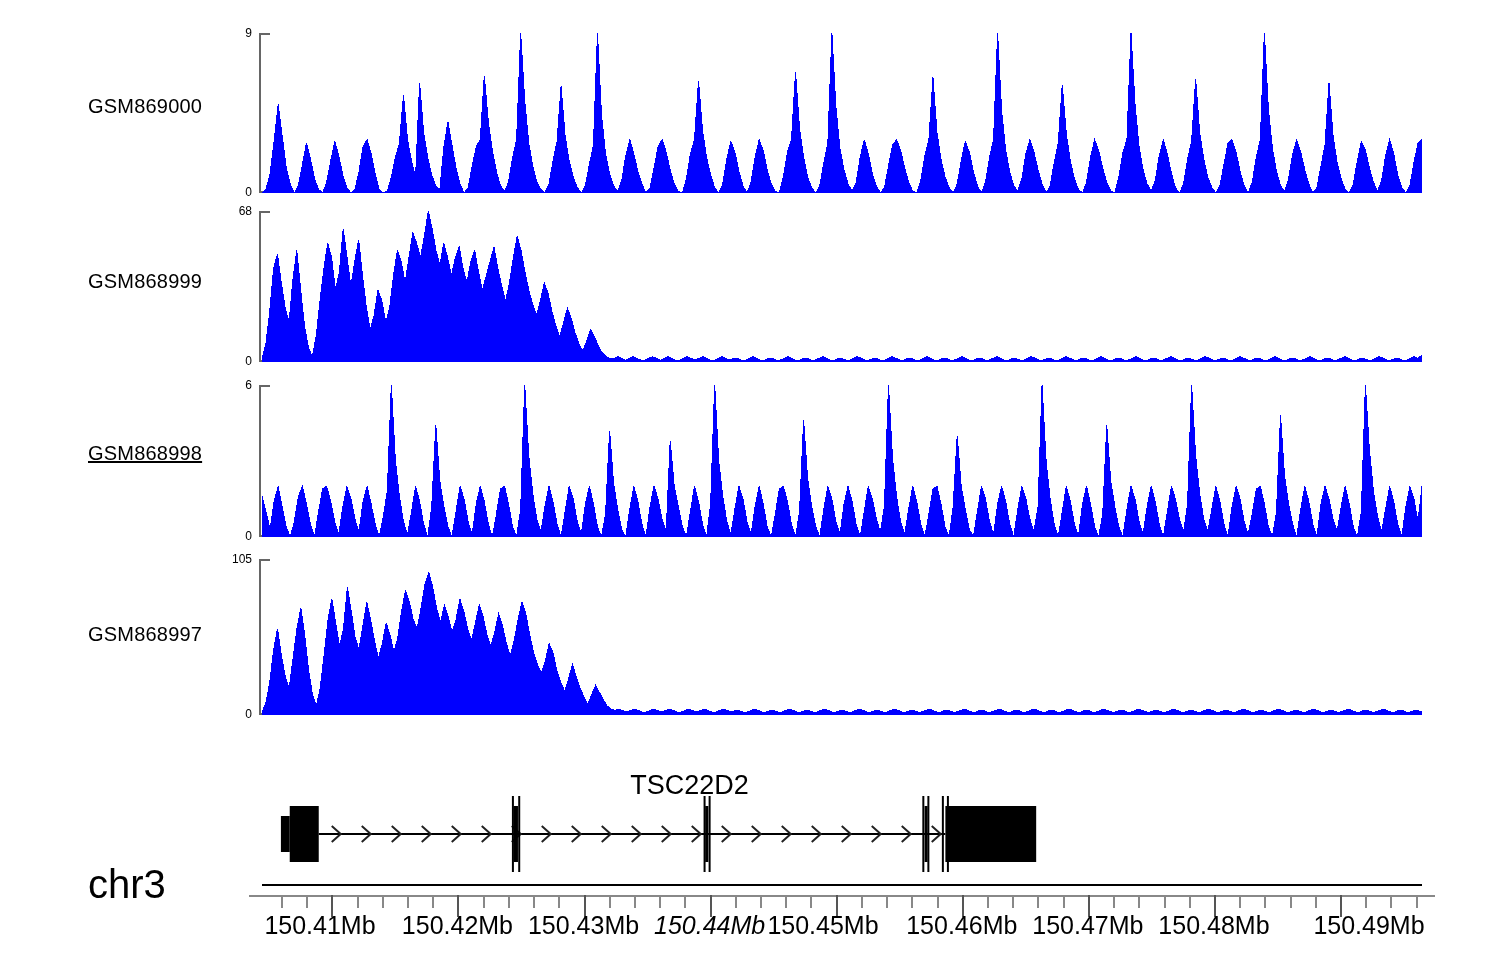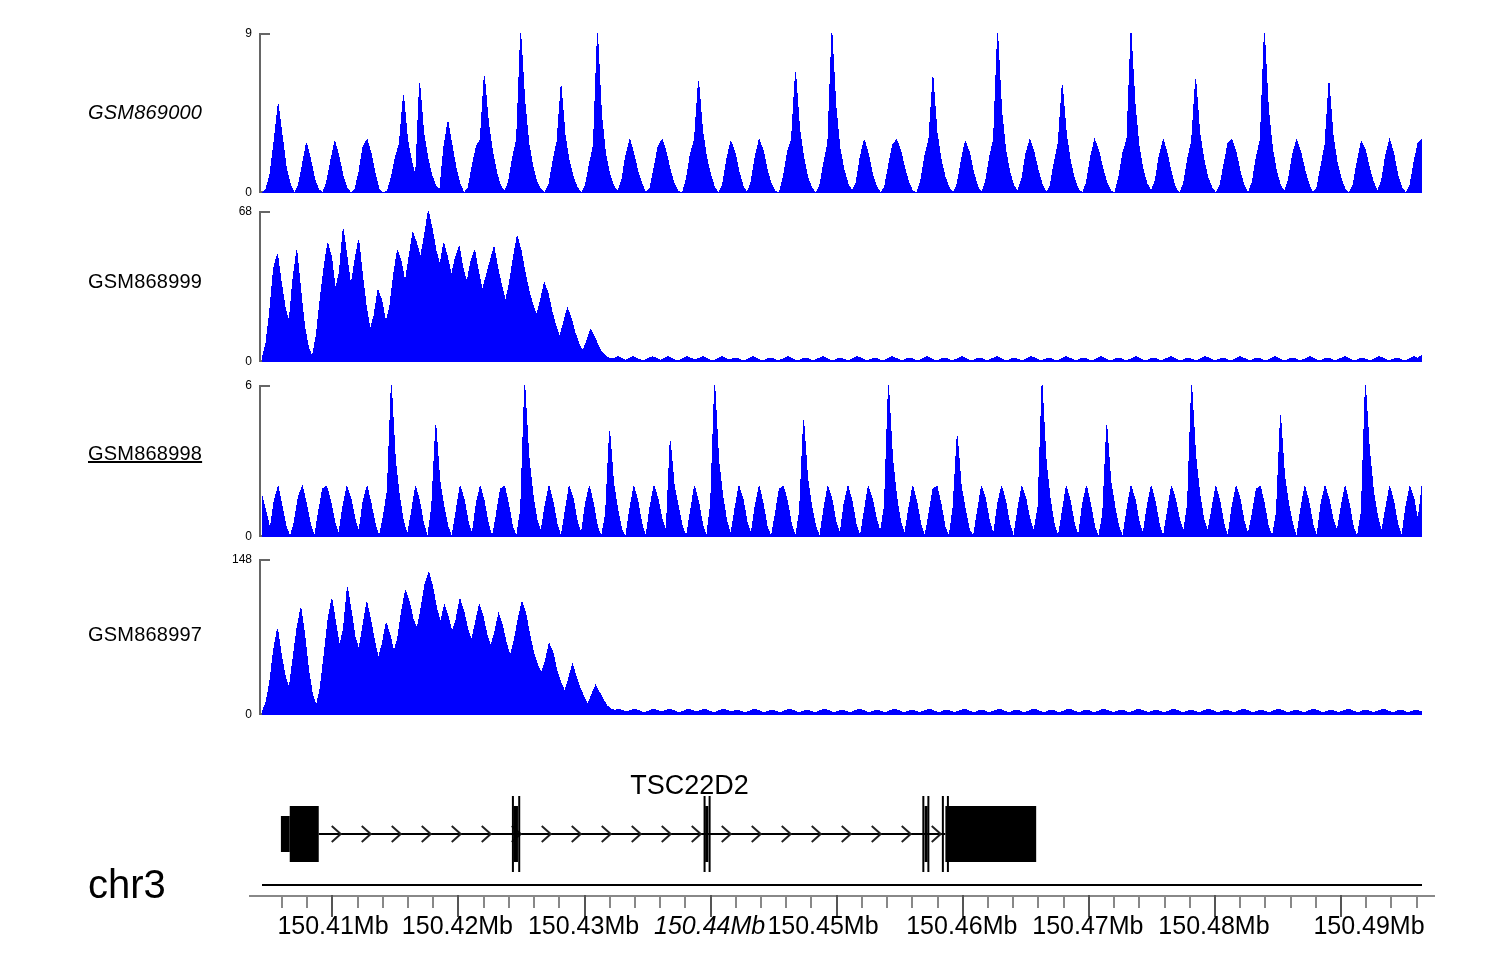--- a/index.html
+++ b/index.html
@@ -138,21 +138,21 @@
     transform: translateX(-50%);
   }
 </style>
 </head>
 <body>
 
 <div id="browser">
 
   <div id="tracks-host">
       <div class="track" style="top: 0px;">
-        <div class="track-label" style="top: 102px; font-style: italic;">GSM869000</div>
+        <div class="track-label" style="top: 96px;">GSM869000</div>
         <div class="axis" style="top: 33px; height: 160px;">
           <div class="cap-top"></div>
           <div class="cap-bot"></div>
         </div>
         <div class="axis-max" style="top: 27px;">9</div>
         <div class="axis-min" style="top: 186px;">0</div>
         <div class="plot" style="top: 33px; height: 160px;">
           <svg width="1160" height="160" viewBox="0 0 1160 160" preserveAspectRatio="none">
             <path d="M 0 160 L 0.00 160.00 L 4.04 156.44 L 8.08 140.44 L 12.13 108.44 L 16.17 71.11 L 20.21 103.11 L 24.25 135.11 L 28.29 151.11 L 32.33 160.00 L 36.38 152.89 L 40.42 131.56 L 44.46 110.22 L 48.50 126.22 L 52.54 145.78 L 56.59 156.44 L 60.63 160.00 L 64.67 149.33 L 68.71 128.00 L 72.75 108.44 L 76.79 122.67 L 80.84 142.22 L 84.88 154.67 L 88.92 160.00 L 92.96 156.44 L 97.00 138.67 L 101.05 113.78 L 105.09 106.67 L 109.13 120.89 L 113.17 140.44 L 117.21 156.44 L 121.25 160.00 L 125.30 158.22 L 129.34 144.00 L 133.38 124.44 L 137.42 110.22 L 141.46 62.22 L 145.51 106.67 L 149.55 128.00 L 153.59 144.00 L 157.63 49.78 L 161.67 99.56 L 165.71 124.44 L 169.76 142.22 L 173.80 152.89 L 177.84 156.44 L 181.88 113.78 L 185.92 88.89 L 189.97 112.00 L 194.01 135.11 L 198.05 151.11 L 202.09 160.00 L 206.13 154.67 L 210.17 133.33 L 214.22 113.78 L 218.26 106.67 L 222.30 42.67 L 226.34 88.89 L 230.38 117.33 L 234.43 138.67 L 238.47 152.89 L 242.51 158.22 L 246.55 149.33 L 250.59 124.44 L 254.63 106.67 L 258.68 0.00 L 262.72 67.56 L 266.76 110.22 L 270.80 133.33 L 274.84 149.33 L 278.89 156.44 L 282.93 160.00 L 286.97 151.11 L 291.01 128.00 L 295.05 108.44 L 299.09 53.33 L 303.14 103.11 L 307.18 128.00 L 311.22 144.00 L 315.26 154.67 L 319.30 160.00 L 323.34 152.89 L 327.39 131.56 L 331.43 112.00 L 335.47 0.00 L 339.51 81.78 L 343.55 120.89 L 347.60 140.44 L 351.64 152.89 L 355.68 158.22 L 359.72 147.56 L 363.76 122.67 L 367.80 106.67 L 371.85 120.89 L 375.89 138.67 L 379.93 151.11 L 383.97 160.00 L 388.01 154.67 L 392.06 135.11 L 396.10 113.78 L 400.14 106.67 L 404.18 119.11 L 408.22 136.89 L 412.26 151.11 L 416.31 158.22 L 420.35 160.00 L 424.39 145.78 L 428.43 120.89 L 432.47 106.67 L 436.52 48.00 L 440.56 97.78 L 444.60 124.44 L 448.64 142.22 L 452.68 154.67 L 456.72 160.00 L 460.77 151.11 L 464.81 126.22 L 468.85 108.44 L 472.89 119.11 L 476.93 138.67 L 480.98 152.89 L 485.02 160.00 L 489.06 149.33 L 493.10 124.44 L 497.14 106.67 L 501.18 117.33 L 505.23 136.89 L 509.27 151.11 L 513.31 158.22 L 517.35 160.00 L 521.39 144.00 L 525.44 119.11 L 529.48 106.67 L 533.52 39.11 L 537.56 96.00 L 541.60 124.44 L 545.64 144.00 L 549.69 154.67 L 553.73 160.00 L 557.77 152.89 L 561.81 129.78 L 565.85 110.22 L 569.90 0.00 L 573.94 74.67 L 577.98 115.56 L 582.02 136.89 L 586.06 151.11 L 590.10 158.22 L 594.15 149.33 L 598.19 124.44 L 602.23 106.67 L 606.27 120.89 L 610.31 140.44 L 614.36 152.89 L 618.40 160.00 L 622.44 154.67 L 626.48 133.33 L 630.52 112.00 L 634.56 106.67 L 638.61 117.33 L 642.65 135.11 L 646.69 149.33 L 650.73 158.22 L 654.77 160.00 L 658.82 147.56 L 662.86 122.67 L 666.90 106.67 L 670.94 44.44 L 674.98 99.56 L 679.02 126.22 L 683.07 144.00 L 687.11 154.67 L 691.15 160.00 L 695.19 151.11 L 699.23 128.00 L 703.28 108.44 L 707.32 119.11 L 711.36 138.67 L 715.40 152.89 L 719.44 160.00 L 723.48 149.33 L 727.53 124.44 L 731.57 106.67 L 735.61 0.00 L 739.65 78.22 L 743.69 117.33 L 747.74 138.67 L 751.78 152.89 L 755.82 158.22 L 759.86 145.78 L 763.90 120.89 L 767.94 106.67 L 771.99 119.11 L 776.03 136.89 L 780.07 151.11 L 784.11 160.00 L 788.15 152.89 L 792.20 129.78 L 796.24 110.22 L 800.28 51.56 L 804.32 101.33 L 808.36 128.00 L 812.40 145.78 L 816.45 156.44 L 820.49 160.00 L 824.53 149.33 L 828.57 124.44 L 832.61 106.67 L 836.66 117.33 L 840.70 135.11 L 844.74 149.33 L 848.78 158.22 L 852.82 160.00 L 856.86 144.00 L 860.91 119.11 L 864.95 106.67 L 868.99 0.00 L 873.03 71.11 L 877.07 113.78 L 881.11 136.89 L 885.16 151.11 L 889.20 158.22 L 893.24 147.56 L 897.28 122.67 L 901.32 106.67 L 905.37 120.89 L 909.41 140.44 L 913.45 154.67 L 917.49 160.00 L 921.53 151.11 L 925.57 126.22 L 929.62 108.44 L 933.66 46.22 L 937.70 99.56 L 941.74 126.22 L 945.78 144.00 L 949.83 154.67 L 953.87 160.00 L 957.91 152.89 L 961.95 131.56 L 965.99 110.22 L 970.03 106.67 L 974.08 119.11 L 978.12 138.67 L 982.16 152.89 L 986.20 160.00 L 990.24 149.33 L 994.29 124.44 L 998.33 106.67 L 1002.37 0.00 L 1006.41 76.44 L 1010.45 115.56 L 1014.49 138.67 L 1018.54 152.89 L 1022.58 158.22 L 1026.62 145.78 L 1030.66 120.89 L 1034.70 106.67 L 1038.75 119.11 L 1042.79 136.89 L 1046.83 151.11 L 1050.87 160.00 L 1054.91 154.67 L 1058.95 133.33 L 1063.00 112.00 L 1067.04 49.78 L 1071.08 103.11 L 1075.12 129.78 L 1079.16 145.78 L 1083.21 156.44 L 1087.25 160.00 L 1091.29 151.11 L 1095.33 128.00 L 1099.37 108.44 L 1103.41 117.33 L 1107.46 135.11 L 1111.50 149.33 L 1115.54 158.22 L 1119.58 147.56 L 1123.62 122.67 L 1127.67 106.67 L 1131.71 120.89 L 1135.75 142.22 L 1139.79 154.67 L 1143.83 160.00 L 1147.87 152.89 L 1151.92 129.78 L 1155.96 110.22 L 1160.00 106.67 L 1160 160 Z" fill="#0000FF" stroke="#0000FF" stroke-width="1" shape-rendering="crispEdges"></path>
           </svg>
@@ -185,21 +185,21 @@
             <path d="M 0 152 L 0.00 111.47 L 4.04 126.67 L 8.08 144.40 L 12.13 116.53 L 16.17 101.33 L 20.21 121.60 L 24.25 141.87 L 28.29 152.00 L 32.33 136.80 L 36.38 111.47 L 40.42 101.33 L 44.46 119.07 L 48.50 139.33 L 52.54 152.00 L 56.59 126.67 L 60.63 103.87 L 64.67 101.33 L 68.71 116.53 L 72.75 136.80 L 76.79 149.47 L 80.84 121.60 L 84.88 101.33 L 88.92 114.00 L 92.96 134.27 L 97.00 146.93 L 101.05 116.53 L 105.09 101.33 L 109.13 119.07 L 113.17 139.33 L 117.21 152.00 L 121.25 131.73 L 125.30 106.40 L 129.34 0.00 L 133.38 76.00 L 137.42 111.47 L 141.46 136.80 L 145.51 149.47 L 149.55 126.67 L 153.59 101.33 L 157.63 116.53 L 161.67 139.33 L 165.71 152.00 L 169.76 121.60 L 173.80 40.53 L 177.84 96.27 L 181.88 121.60 L 185.92 141.87 L 189.97 152.00 L 194.01 126.67 L 198.05 101.33 L 202.09 114.00 L 206.13 136.80 L 210.17 149.47 L 214.22 119.07 L 218.26 101.33 L 222.30 116.53 L 226.34 139.33 L 230.38 152.00 L 234.43 129.20 L 238.47 103.87 L 242.51 101.33 L 246.55 119.07 L 250.59 141.87 L 254.63 152.00 L 258.68 124.13 L 262.72 0.00 L 266.76 70.93 L 270.80 108.93 L 274.84 134.27 L 278.89 146.93 L 282.93 121.60 L 286.97 101.33 L 291.01 116.53 L 295.05 139.33 L 299.09 152.00 L 303.14 126.67 L 307.18 101.33 L 311.22 114.00 L 315.26 136.80 L 319.30 149.47 L 323.34 119.07 L 327.39 101.33 L 331.43 119.07 L 335.47 141.87 L 339.51 152.00 L 343.55 129.20 L 347.60 45.60 L 351.64 98.80 L 355.68 124.13 L 359.72 144.40 L 363.76 152.00 L 367.80 124.13 L 371.85 101.33 L 375.89 116.53 L 379.93 139.33 L 383.97 152.00 L 388.01 121.60 L 392.06 101.33 L 396.10 114.00 L 400.14 134.27 L 404.18 146.93 L 408.22 55.73 L 412.26 101.33 L 416.31 121.60 L 420.35 141.87 L 424.39 152.00 L 428.43 126.67 L 432.47 101.33 L 436.52 116.53 L 440.56 139.33 L 444.60 152.00 L 448.64 119.07 L 452.68 0.00 L 456.72 76.00 L 460.77 111.47 L 464.81 136.80 L 468.85 149.47 L 472.89 124.13 L 476.93 101.33 L 480.98 114.00 L 485.02 136.80 L 489.06 149.47 L 493.10 121.60 L 497.14 101.33 L 501.18 119.07 L 505.23 141.87 L 509.27 152.00 L 513.31 129.20 L 517.35 103.87 L 521.39 101.33 L 525.44 116.53 L 529.48 139.33 L 533.52 152.00 L 537.56 126.67 L 541.60 35.47 L 545.64 93.73 L 549.69 121.60 L 553.73 141.87 L 557.77 152.00 L 561.81 124.13 L 565.85 101.33 L 569.90 114.00 L 573.94 136.80 L 577.98 149.47 L 582.02 119.07 L 586.06 101.33 L 590.10 116.53 L 594.15 139.33 L 598.19 152.00 L 602.23 126.67 L 606.27 101.33 L 610.31 114.00 L 614.36 134.27 L 618.40 146.93 L 622.44 121.60 L 626.48 0.00 L 630.52 73.47 L 634.56 111.47 L 638.61 136.80 L 642.65 149.47 L 646.69 124.13 L 650.73 101.33 L 654.77 116.53 L 658.82 139.33 L 662.86 152.00 L 666.90 129.20 L 670.94 103.87 L 674.98 101.33 L 679.02 119.07 L 683.07 141.87 L 687.11 152.00 L 691.15 121.60 L 695.19 50.67 L 699.23 101.33 L 703.28 124.13 L 707.32 144.40 L 711.36 152.00 L 715.40 126.67 L 719.44 101.33 L 723.48 114.00 L 727.53 136.80 L 731.57 149.47 L 735.61 119.07 L 739.65 101.33 L 743.69 116.53 L 747.74 139.33 L 751.78 152.00 L 755.82 124.13 L 759.86 101.33 L 763.90 114.00 L 767.94 134.27 L 771.99 146.93 L 776.03 121.60 L 780.07 0.00 L 784.11 76.00 L 788.15 114.00 L 792.20 139.33 L 796.24 152.00 L 800.28 126.67 L 804.32 101.33 L 808.36 116.53 L 812.40 139.33 L 816.45 152.00 L 820.49 119.07 L 824.53 101.33 L 828.57 119.07 L 832.61 141.87 L 836.66 152.00 L 840.70 129.20 L 844.74 40.53 L 848.78 96.27 L 852.82 121.60 L 856.86 141.87 L 860.91 152.00 L 864.95 124.13 L 868.99 101.33 L 873.03 114.00 L 877.07 136.80 L 881.11 149.47 L 885.16 121.60 L 889.20 101.33 L 893.24 116.53 L 897.28 139.33 L 901.32 152.00 L 905.37 126.67 L 909.41 101.33 L 913.45 114.00 L 917.49 134.27 L 921.53 146.93 L 925.57 119.07 L 929.62 0.00 L 933.66 70.93 L 937.70 108.93 L 941.74 134.27 L 945.78 146.93 L 949.83 124.13 L 953.87 101.33 L 957.91 116.53 L 961.95 139.33 L 965.99 152.00 L 970.03 121.60 L 974.08 101.33 L 978.12 114.00 L 982.16 136.80 L 986.20 149.47 L 990.24 129.20 L 994.29 103.87 L 998.33 101.33 L 1002.37 119.07 L 1006.41 141.87 L 1010.45 152.00 L 1014.49 126.67 L 1018.54 30.40 L 1022.58 91.20 L 1026.62 119.07 L 1030.66 139.33 L 1034.70 152.00 L 1038.75 124.13 L 1042.79 101.33 L 1046.83 116.53 L 1050.87 139.33 L 1054.91 152.00 L 1058.95 119.07 L 1063.00 101.33 L 1067.04 114.00 L 1071.08 134.27 L 1075.12 146.93 L 1079.16 121.60 L 1083.21 101.33 L 1087.25 119.07 L 1091.29 141.87 L 1095.33 152.00 L 1099.37 126.67 L 1103.41 0.00 L 1107.46 65.87 L 1111.50 106.40 L 1115.54 131.73 L 1119.58 146.93 L 1123.62 124.13 L 1127.67 101.33 L 1131.71 116.53 L 1135.75 139.33 L 1139.79 152.00 L 1143.83 121.60 L 1147.87 101.33 L 1151.92 114.00 L 1155.96 136.80 L 1160.00 101.33 L 1160 152 Z" fill="#0000FF" stroke="#0000FF" stroke-width="1" shape-rendering="crispEdges"></path>
           </svg>
         </div>
       </div>
       <div class="track" style="top: 0px;">
         <div class="track-label" style="top: 624px;">GSM868997</div>
         <div class="axis" style="top: 559px; height: 156px;">
           <div class="cap-top"></div>
           <div class="cap-bot"></div>
         </div>
-        <div class="axis-max" style="top: 553px;">148</div>
+        <div class="axis-max" style="top: 553px;">105</div>
         <div class="axis-min" style="top: 708px;">0</div>
         <div class="plot" style="top: 559px; height: 156px;">
           <svg width="1160" height="156" viewBox="0 0 1160 156" preserveAspectRatio="none">
             <path d="M 0 156 L 0.00 153.03 L 3.88 144.11 L 7.76 123.31 L 11.64 90.63 L 15.52 69.83 L 19.40 96.57 L 23.28 117.37 L 27.16 129.26 L 31.04 99.54 L 34.92 69.83 L 38.80 49.03 L 42.68 75.77 L 46.56 111.43 L 50.43 135.20 L 54.31 147.09 L 58.19 129.26 L 62.07 96.57 L 65.95 60.91 L 69.83 40.11 L 73.71 63.89 L 77.59 87.66 L 81.47 69.83 L 85.35 28.23 L 89.23 52.00 L 93.11 78.74 L 96.99 90.63 L 100.87 66.86 L 104.75 43.09 L 108.63 60.91 L 112.51 81.71 L 116.39 99.54 L 120.27 84.69 L 124.15 63.89 L 128.03 75.77 L 131.91 93.60 L 135.79 78.74 L 139.67 52.00 L 143.55 31.20 L 147.42 43.09 L 151.30 60.91 L 155.18 69.83 L 159.06 49.03 L 162.94 25.26 L 166.82 13.37 L 170.70 28.23 L 174.58 49.03 L 178.46 63.89 L 182.34 46.06 L 186.22 57.94 L 190.10 72.80 L 193.98 60.91 L 197.86 40.11 L 201.74 52.00 L 205.62 69.83 L 209.50 81.71 L 213.38 63.89 L 217.26 46.06 L 221.14 57.94 L 225.02 75.77 L 228.90 87.66 L 232.78 72.80 L 236.66 54.97 L 240.54 66.86 L 244.41 84.69 L 248.29 96.57 L 252.17 81.71 L 256.05 60.91 L 259.93 43.09 L 263.81 54.97 L 267.69 75.77 L 271.57 93.60 L 275.45 105.49 L 279.33 114.40 L 283.21 102.51 L 287.09 84.69 L 290.97 93.60 L 294.85 111.43 L 298.73 123.31 L 302.61 132.23 L 306.49 120.34 L 310.37 105.49 L 314.25 117.37 L 318.13 129.26 L 322.01 138.17 L 325.89 145.60 L 329.77 135.20 L 333.65 126.29 L 337.53 133.71 L 341.40 141.14 L 345.28 147.09 L 349.16 150.06 L 353.04 151.54 L 356.92 150.06 L 360.80 151.54 L 364.68 153.03 L 368.56 151.54 L 372.44 150.06 L 376.32 151.54 L 380.20 153.03 L 384.08 153.03 L 387.96 151.54 L 391.84 150.06 L 395.72 151.54 L 399.60 153.03 L 403.48 151.54 L 407.36 150.06 L 411.24 151.54 L 415.12 153.03 L 419.00 153.03 L 422.88 151.54 L 426.76 150.06 L 430.64 151.54 L 434.52 153.03 L 438.39 151.54 L 442.27 150.06 L 446.15 151.54 L 450.03 153.03 L 453.91 153.03 L 457.79 151.54 L 461.67 150.06 L 465.55 151.54 L 469.43 153.03 L 473.31 151.54 L 477.19 151.54 L 481.07 153.03 L 484.95 153.03 L 488.83 151.54 L 492.71 150.06 L 496.59 151.54 L 500.47 153.03 L 504.35 153.03 L 508.23 151.54 L 512.11 151.54 L 515.99 153.03 L 519.87 153.03 L 523.75 151.54 L 527.63 150.06 L 531.51 151.54 L 535.38 153.03 L 539.26 153.03 L 543.14 151.54 L 547.02 151.54 L 550.90 153.03 L 554.78 153.03 L 558.66 151.54 L 562.54 150.06 L 566.42 151.54 L 570.30 153.03 L 574.18 153.03 L 578.06 151.54 L 581.94 151.54 L 585.82 153.03 L 589.70 153.03 L 593.58 151.54 L 597.46 150.06 L 601.34 151.54 L 605.22 153.03 L 609.10 153.03 L 612.98 151.54 L 616.86 151.54 L 620.74 153.03 L 624.62 153.03 L 628.49 151.54 L 632.37 150.06 L 636.25 151.54 L 640.13 153.03 L 644.01 153.03 L 647.89 151.54 L 651.77 151.54 L 655.65 153.03 L 659.53 153.03 L 663.41 151.54 L 667.29 150.06 L 671.17 151.54 L 675.05 153.03 L 678.93 153.03 L 682.81 151.54 L 686.69 151.54 L 690.57 153.03 L 694.45 153.03 L 698.33 151.54 L 702.21 150.06 L 706.09 151.54 L 709.97 153.03 L 713.85 153.03 L 717.73 151.54 L 721.61 151.54 L 725.48 153.03 L 729.36 153.03 L 733.24 151.54 L 737.12 150.06 L 741.00 151.54 L 744.88 153.03 L 748.76 153.03 L 752.64 151.54 L 756.52 151.54 L 760.40 153.03 L 764.28 153.03 L 768.16 151.54 L 772.04 150.06 L 775.92 151.54 L 779.80 153.03 L 783.68 153.03 L 787.56 151.54 L 791.44 151.54 L 795.32 153.03 L 799.20 153.03 L 803.08 151.54 L 806.96 150.06 L 810.84 151.54 L 814.72 153.03 L 818.60 153.03 L 822.47 151.54 L 826.35 151.54 L 830.23 153.03 L 834.11 153.03 L 837.99 151.54 L 841.87 150.06 L 845.75 151.54 L 849.63 153.03 L 853.51 153.03 L 857.39 151.54 L 861.27 151.54 L 865.15 153.03 L 869.03 153.03 L 872.91 151.54 L 876.79 150.06 L 880.67 151.54 L 884.55 153.03 L 888.43 153.03 L 892.31 151.54 L 896.19 151.54 L 900.07 153.03 L 903.95 153.03 L 907.83 151.54 L 911.71 150.06 L 915.59 151.54 L 919.46 153.03 L 923.34 153.03 L 927.22 151.54 L 931.10 151.54 L 934.98 153.03 L 938.86 153.03 L 942.74 151.54 L 946.62 150.06 L 950.50 151.54 L 954.38 153.03 L 958.26 153.03 L 962.14 151.54 L 966.02 151.54 L 969.90 153.03 L 973.78 153.03 L 977.66 151.54 L 981.54 150.06 L 985.42 151.54 L 989.30 153.03 L 993.18 153.03 L 997.06 151.54 L 1000.94 151.54 L 1004.82 153.03 L 1008.70 153.03 L 1012.58 151.54 L 1016.45 150.06 L 1020.33 151.54 L 1024.21 153.03 L 1028.09 153.03 L 1031.97 151.54 L 1035.85 151.54 L 1039.73 153.03 L 1043.61 153.03 L 1047.49 151.54 L 1051.37 150.06 L 1055.25 151.54 L 1059.13 153.03 L 1063.01 153.03 L 1066.89 151.54 L 1070.77 151.54 L 1074.65 153.03 L 1078.53 153.03 L 1082.41 151.54 L 1086.29 150.06 L 1090.17 151.54 L 1094.05 153.03 L 1097.93 153.03 L 1101.81 151.54 L 1105.69 151.54 L 1109.57 153.03 L 1113.44 153.03 L 1117.32 151.54 L 1121.20 150.06 L 1125.08 151.54 L 1128.96 153.03 L 1132.84 153.03 L 1136.72 151.54 L 1140.60 151.54 L 1144.48 153.03 L 1148.36 153.03 L 1152.24 151.54 L 1156.12 151.54 L 1160.00 153.03 L 1160 156 Z" fill="#0000FF" stroke="#0000FF" stroke-width="1" shape-rendering="crispEdges"></path>
           </svg>
         </div>
       </div>
     </div>
 
   <div id="gene-track">
@@ -291,21 +291,21 @@
         <div class="tick minor" style="left: 1188.74px;"></div>
         <div class="tick major" style="left: 1213.96px;"></div>
         <div class="tick minor" style="left: 1239.17px;"></div>
         <div class="tick minor" style="left: 1264.39px;"></div>
         <div class="tick minor" style="left: 1289.61px;"></div>
         <div class="tick minor" style="left: 1314.83px;"></div>
         <div class="tick major" style="left: 1340.04px;"></div>
         <div class="tick minor" style="left: 1365.26px;"></div>
         <div class="tick minor" style="left: 1390.48px;"></div>
         <div class="tick minor" style="left: 1415.7px;"></div>
-        <div class="tick-label" style="left: 333px;">150.41Mb</div>
+        <div class="tick-label" style="left: 320px;">150.41Mb</div>
         <div class="tick-label" style="left: 457.435px;">150.42Mb</div>
         <div class="tick-label" style="left: 583.522px;">150.43Mb</div>
         <div class="tick-label" style="left: 709.609px; font-style: italic;">150.44Mb</div>
         <div class="tick-label" style="left: 823px;">150.45Mb</div>
         <div class="tick-label" style="left: 961.783px;">150.46Mb</div>
         <div class="tick-label" style="left: 1087.87px;">150.47Mb</div>
         <div class="tick-label" style="left: 1213.96px;">150.48Mb</div>
         <div class="tick-label" style="left: 1369px;">150.49Mb</div>
       </div>
   </div>

